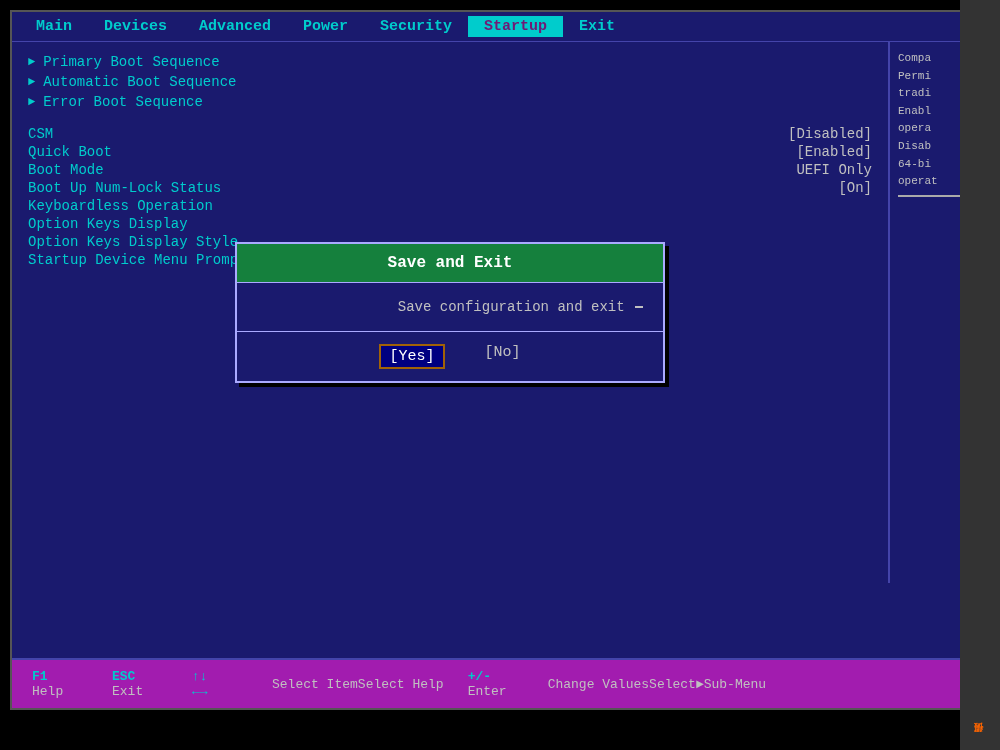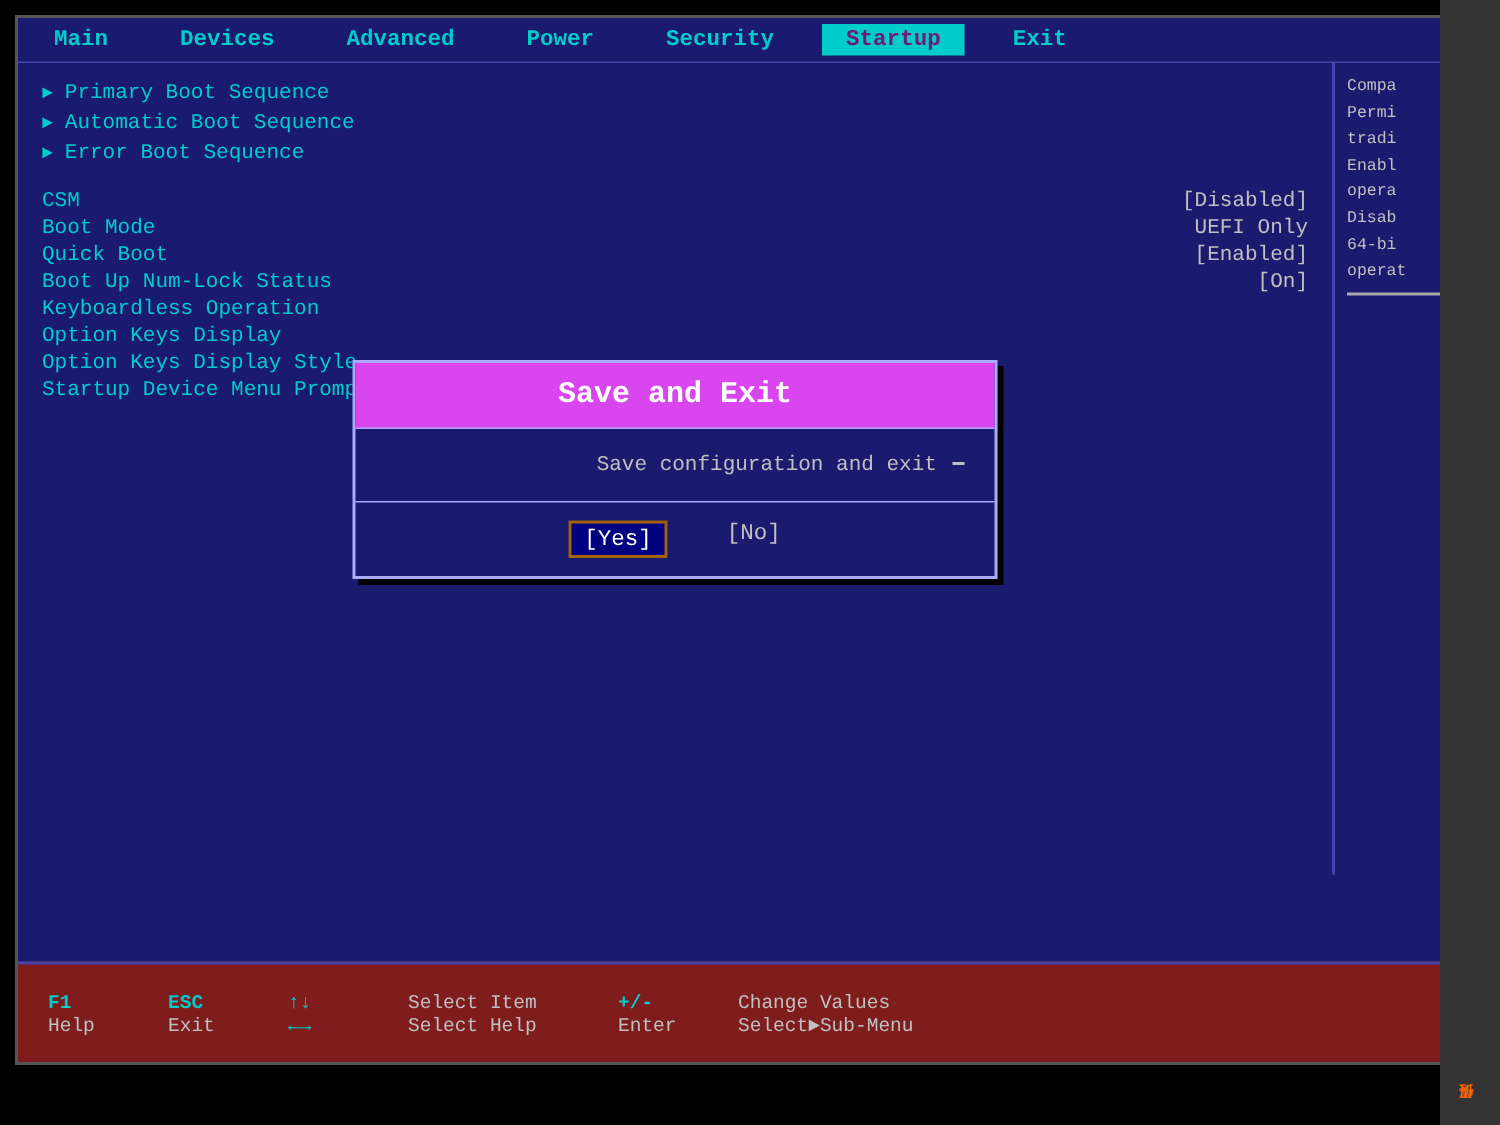--- a/index.html
+++ b/index.html
@@ -31,21 +31,21 @@
       padding: 4px 12px;
       font-size: 18px;
       font-weight: bold;
       letter-spacing: 1px;
     }
 
     
     .menu-bar {
       background: #1a1a6e;
       display: flex;
-      gap: 16px;
+      gap: 0;
       padding: 4px 8px;
       border-bottom: 1px solid #4444aa;
     }
 
     .menu-item {
       color: #00cccc;
       padding: 2px 16px;
       font-size: 15px;
       cursor: pointer;
       font-weight: bold;
@@ -140,25 +140,25 @@
 
     .dialog-box {
       background: #1a1a6e;
       border: 2px solid #aaaaff;
       width: 430px;
       padding: 0;
       box-shadow: 4px 4px 0 #000;
     }
 
     .dialog-title {
-      background: #d946ef;
+      background: #15803d;
       color: #ffffff;
       text-align: center;
       padding: 10px 0;
-      font-size: 20px;
+      font-size: 16px;
       border-bottom: 1px solid #aaaaff;
       font-weight: bold;
     }
 
     .dialog-body {
       padding: 16px 20px;
       color: #c0c0c0;
       font-size: 14px;
       text-align: right;
       border-bottom: 1px solid #aaaaff;
@@ -184,22 +184,22 @@
       padding: 2px 8px;
       border: 2px solid #a16207;
     }
 
     
     .status-bar {
       position: absolute;
       bottom: 0;
       left: 0;
       right: 0;
-      height: 67px;
-      background: #7f1d1d;
+      height: 50px;
+      background: #a21caf;
       border-top: 2px solid #4444aa;
       display: flex;
       align-items: center;
       padding: 0 8px;
       gap: 0;
     }
 
     .status-item {
       display: flex;
       flex-direction: column;
@@ -214,21 +214,21 @@
       font-weight: bold;
     }
 
     .status-label {
       color: #c0c0c0;
       font-size: 13px;
     }
 
     .status-item-wide {
       display: flex;
-      flex-direction: column;
+      flex-direction: row;
       padding: 0 12px;
       min-width: 140px;
     }
 
     .status-arrows {
       color: #00cccc;
       font-size: 13px;
     }
 
     
@@ -293,26 +293,26 @@
         <span class="boot-arrow">►</span>
         <span>Error Boot Sequence</span>
       </div>
 
       <div class="settings-section">
         <div class="setting-row">
           <span class="setting-label">CSM</span>
           <span class="setting-value bracket">[Disabled]</span>
         </div>
         <div class="setting-row">
+          <span class="setting-label">Quick Boot</span>
+          <span class="setting-value bracket">[Enabled]</span>
+        </div>
+        <div class="setting-row">
           <span class="setting-label">Boot Mode</span>
           <span class="setting-value">UEFI Only</span>
-        </div>
-        <div class="setting-row">
-          <span class="setting-label">Quick Boot</span>
-          <span class="setting-value bracket">[Enabled]</span>
         </div>
         <div class="setting-row">
           <span class="setting-label">Boot Up Num-Lock Status</span>
           <span class="setting-value bracket">[On]</span>
         </div>
         <div class="setting-row">
           <span class="setting-label">Keyboardless Operation</span>
         </div>
         <div class="setting-row">
           <span class="setting-label">Option Keys Display</span>

